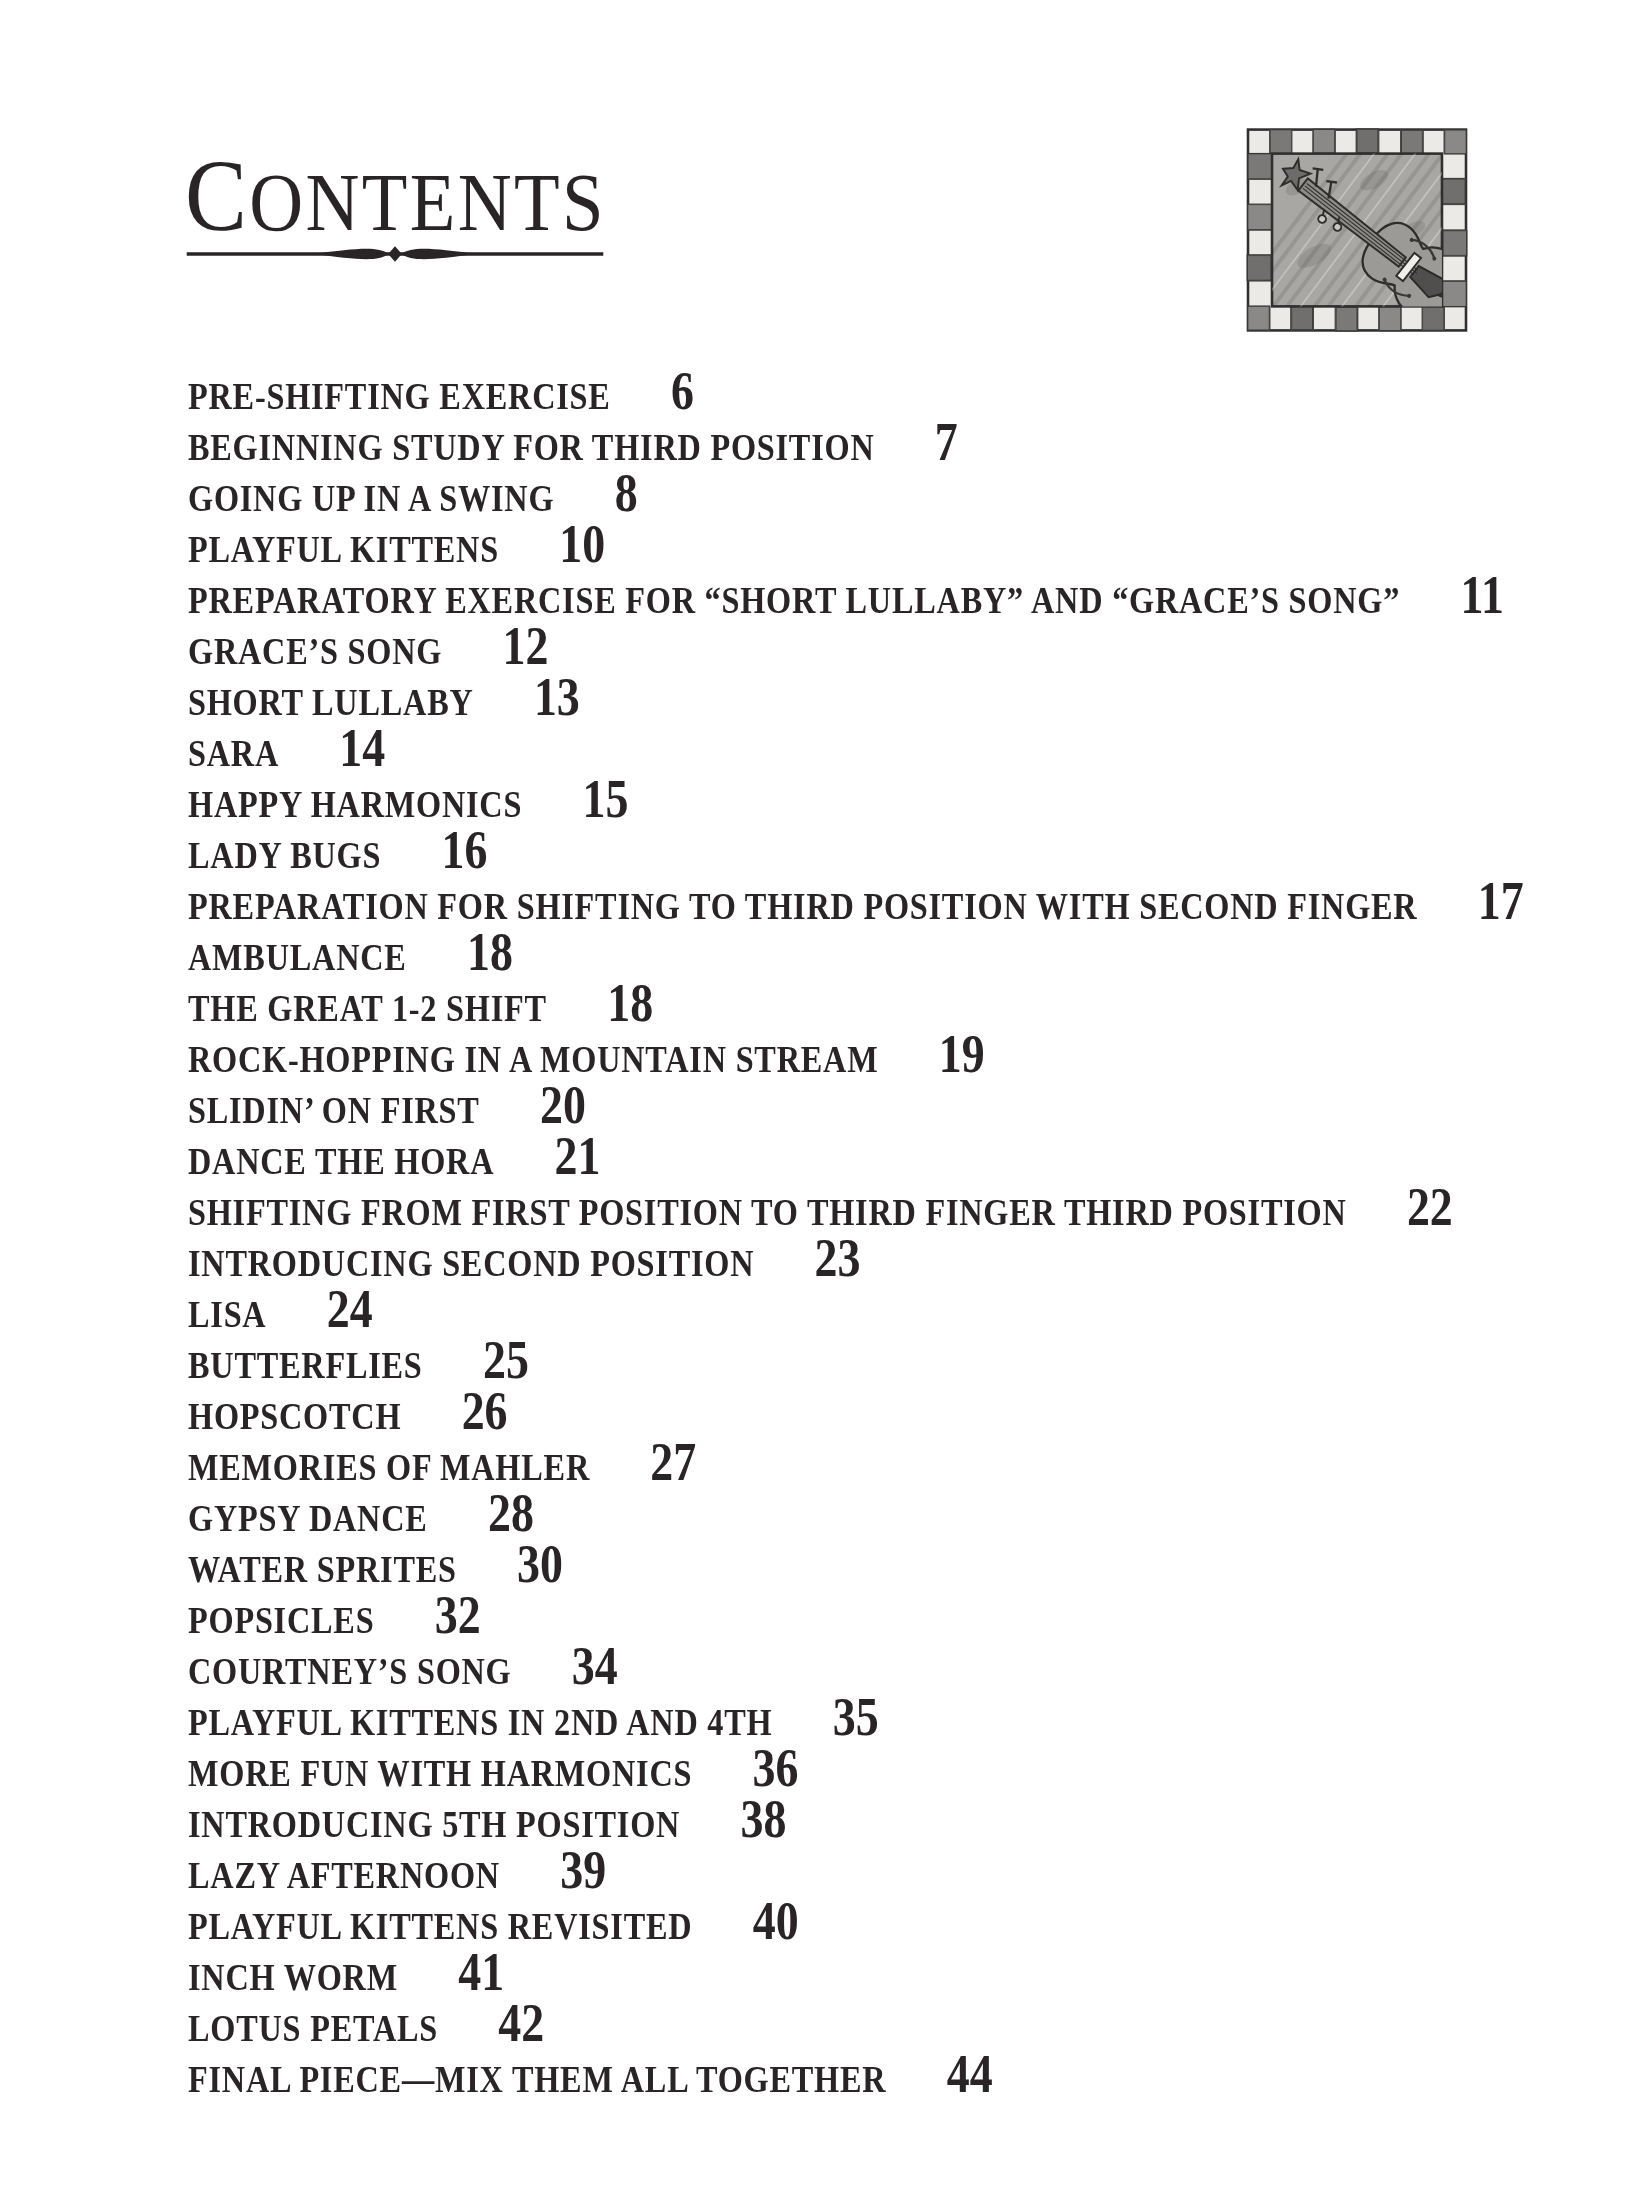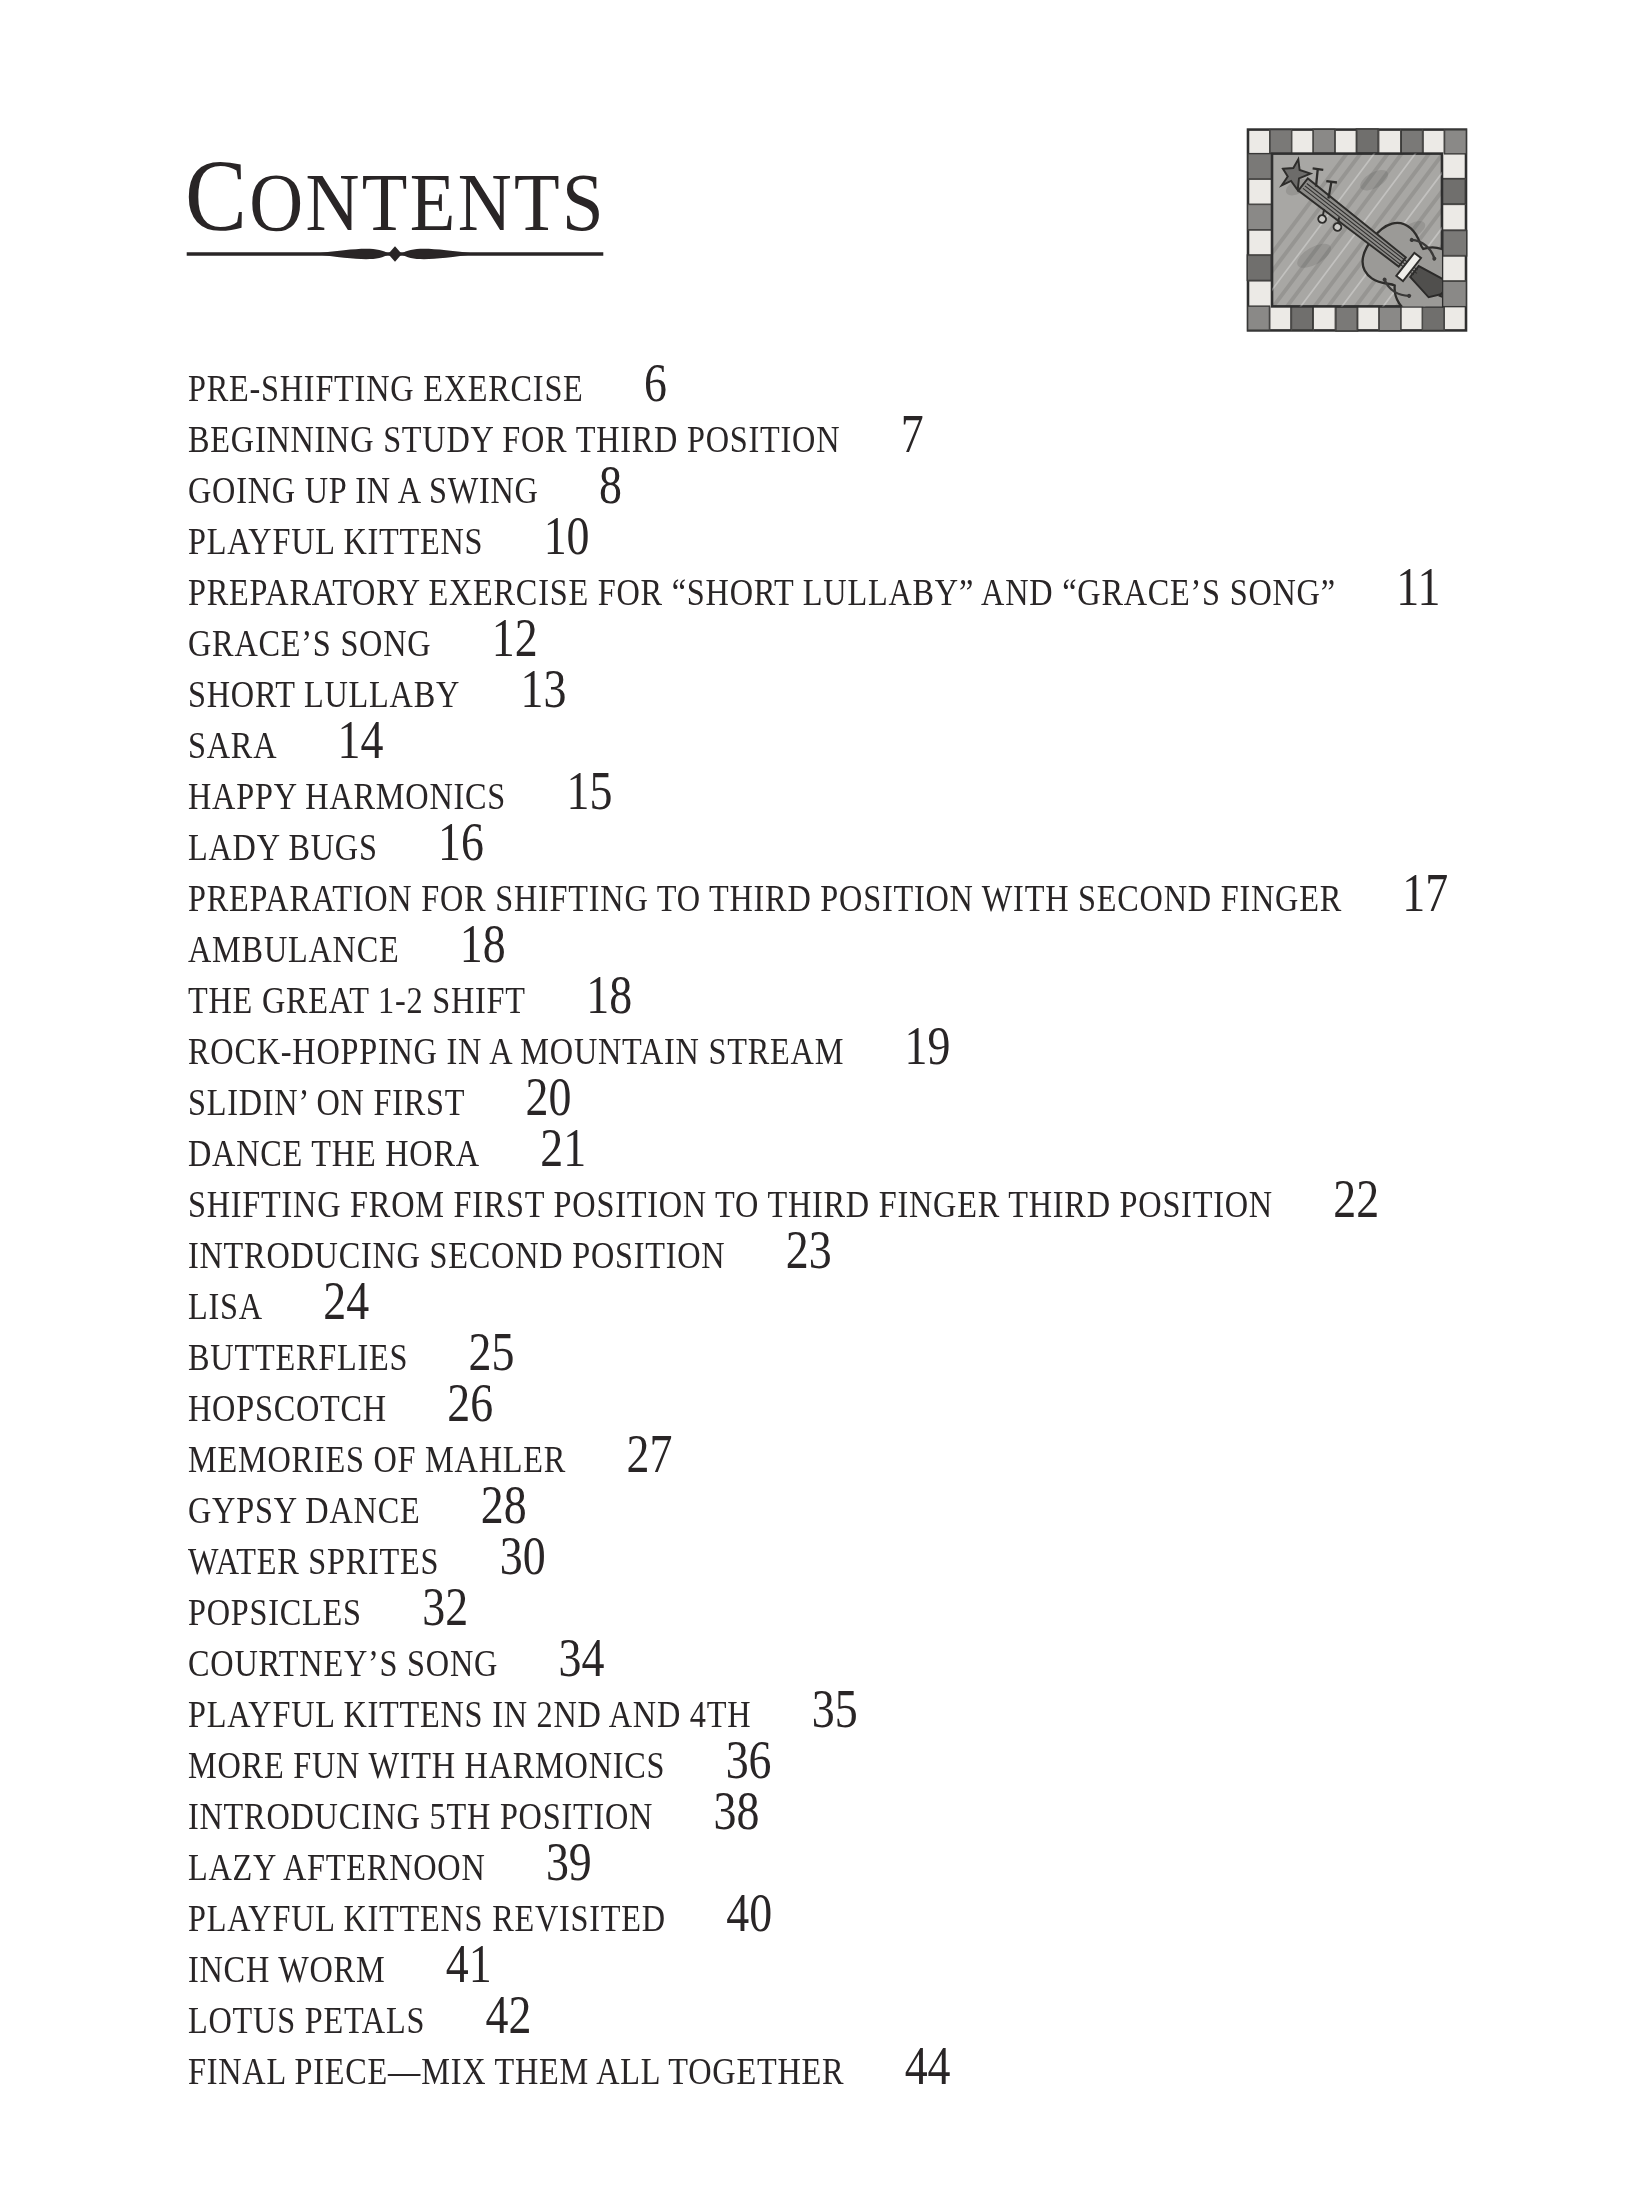--- a/index.html
+++ b/index.html
@@ -27,22 +27,23 @@
     left: 186px; top: 242px;
     width: 418px; height: 24px;
   }
   .illustration {
     position: absolute;
     left: 1245px; top: 127px;
     width: 224px; height: 206px;
   }
   .toc-list {
     position: absolute;
-    left: 188px; top: 358px;
+    left: 188px; top: 366px;
     width: 1377px;
+    font-weight: bold;
   }
   .toc-row {
     height: 51px;
     white-space: nowrap;
     transform: scaleX(0.85);
     transform-origin: 0 0;
   }
   .toc-label {
     font-size: 38px;
     line-height: 51px;

